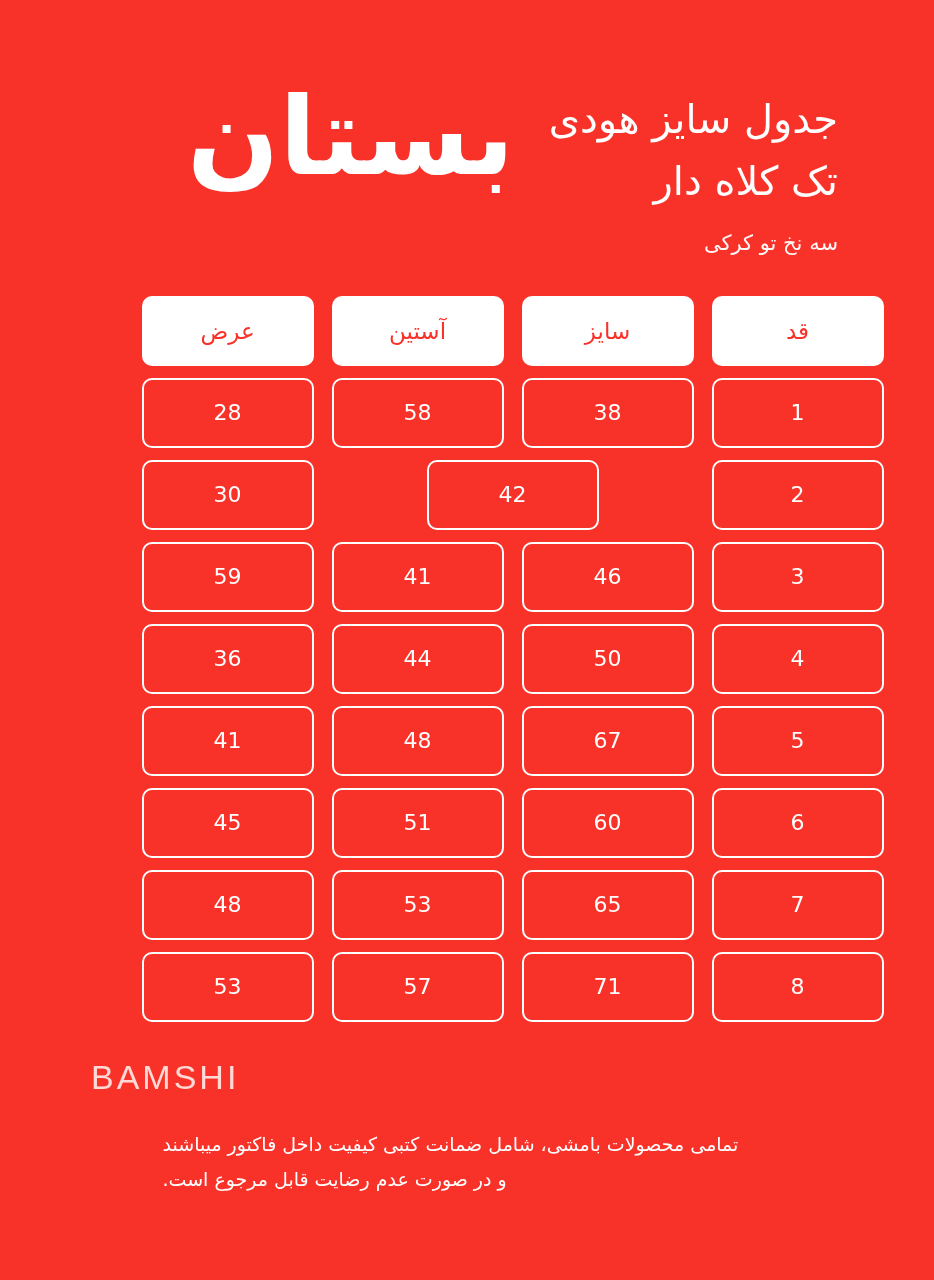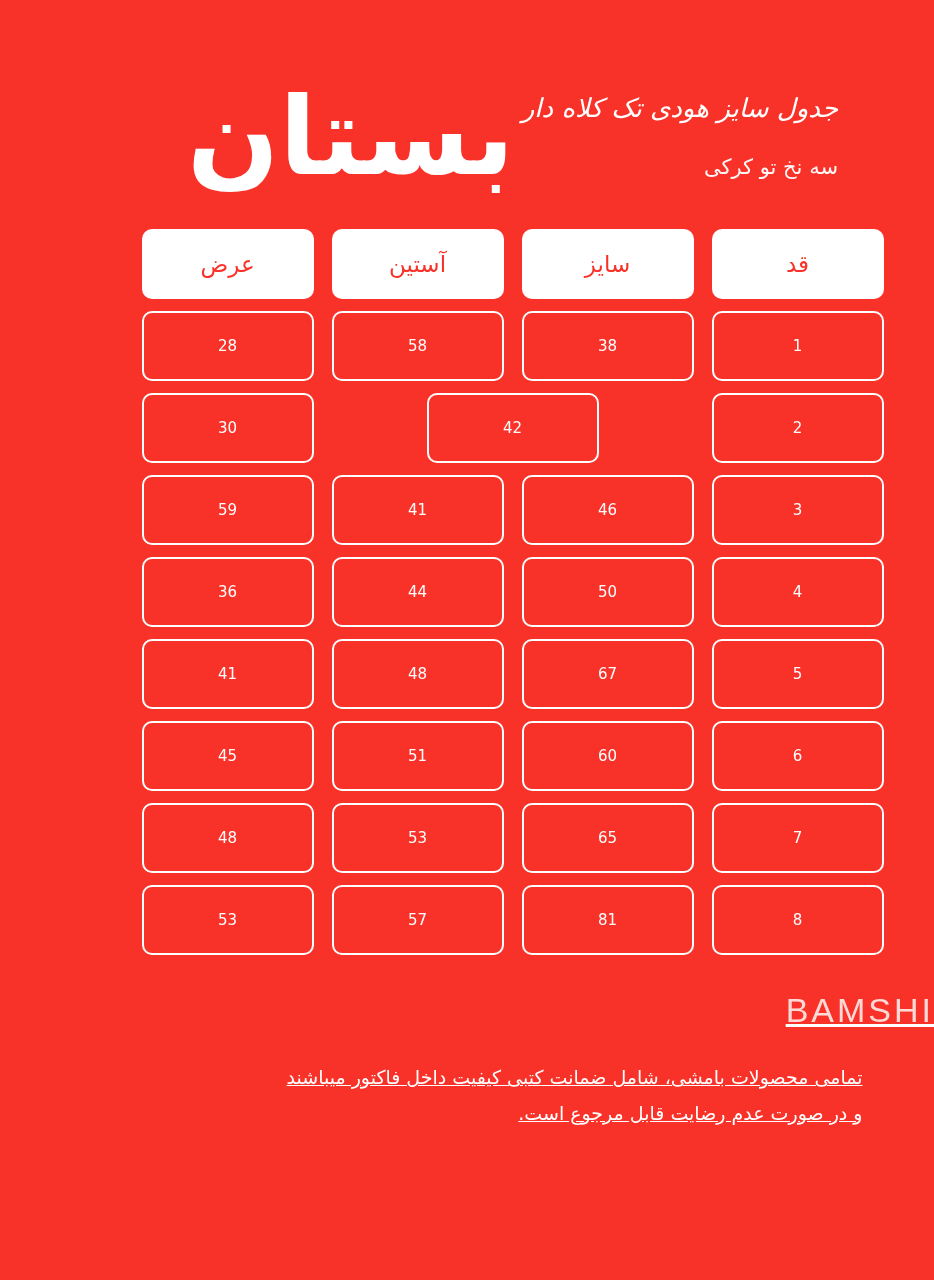--- a/index.html
+++ b/index.html
@@ -40,30 +40,29 @@
     direction: rtl;
     margin-top: 18px;
     font-family: "DejaVu Sans", "Liberation Sans", sans-serif;
   }
   .header-right {
     text-align: right;
     direction: rtl;
     padding-top: 26px;
   }
   .chart-title {
-    font-size: 26px;
+    font-size: 40px;
     line-height: 1.55;
     font-weight: 400;
     color: #ffffff;
     max-width: 330px;
     margin: 0 0 0 auto;
-    font-style: italic;
   }
   .chart-subtitle {
-    margin-top: 24px;
+    margin-top: 16px;
     font-size: 21px;
     line-height: 1.5;
     color: #ffffff;
     opacity: 0.97;
   }
 
   
   .size-table {
     margin: 36px auto 0 auto;
     width: 742px;
@@ -75,44 +74,43 @@
     justify-content: space-between;
     margin-bottom: 12px;
   }
   .cell {
     width: 172px;
     height: 70px;
     border-radius: 10px;
     display: flex;
     align-items: center;
     justify-content: center;
-    font-size: 15px;
+    font-size: 22px;
     box-sizing: border-box;
   }
   .head-row .cell {
     background: #ffffff;
     color: #f93229;
     border: none;
     font-size: 23px;
     font-weight: 500;
   }
   .body-row .cell {
     background: transparent;
     color: #ffffff;
     border: 2px solid #ffffff;
     font-weight: 400;
   }
   .body-row { margin-bottom: 12px; }
 
   
   .footer {
     margin-top: 36px;
-    text-align: right;
-    direction: rtl;
-    text-decoration: underline;
+    text-align: left;
+    direction: rtl;
   }
   .footer-brand {
     font-size: 34px;
     letter-spacing: 3px;
     color: #ffd9d6;
     font-weight: 400;
     margin-bottom: 30px;
     font-family: "Liberation Sans", sans-serif;
   }
   .footer-note {
@@ -189,21 +187,21 @@
 
     <div class="table-row body-row">
       <div class="cell">7</div>
       <div class="cell">65</div>
       <div class="cell">53</div>
       <div class="cell">48</div>
     </div>
 
     <div class="table-row body-row">
       <div class="cell">8</div>
-      <div class="cell">81</div>
+      <div class="cell">71</div>
       <div class="cell">57</div>
       <div class="cell">53</div>
     </div>
 
   </div>
 
   <div class="footer">
     <div class="footer-brand">BAMSHI</div>
     <div class="footer-note">
       <div>تمامی محصولات بامشی، شامل ضمانت کتبی کیفیت داخل فاکتور میباشند</div>

